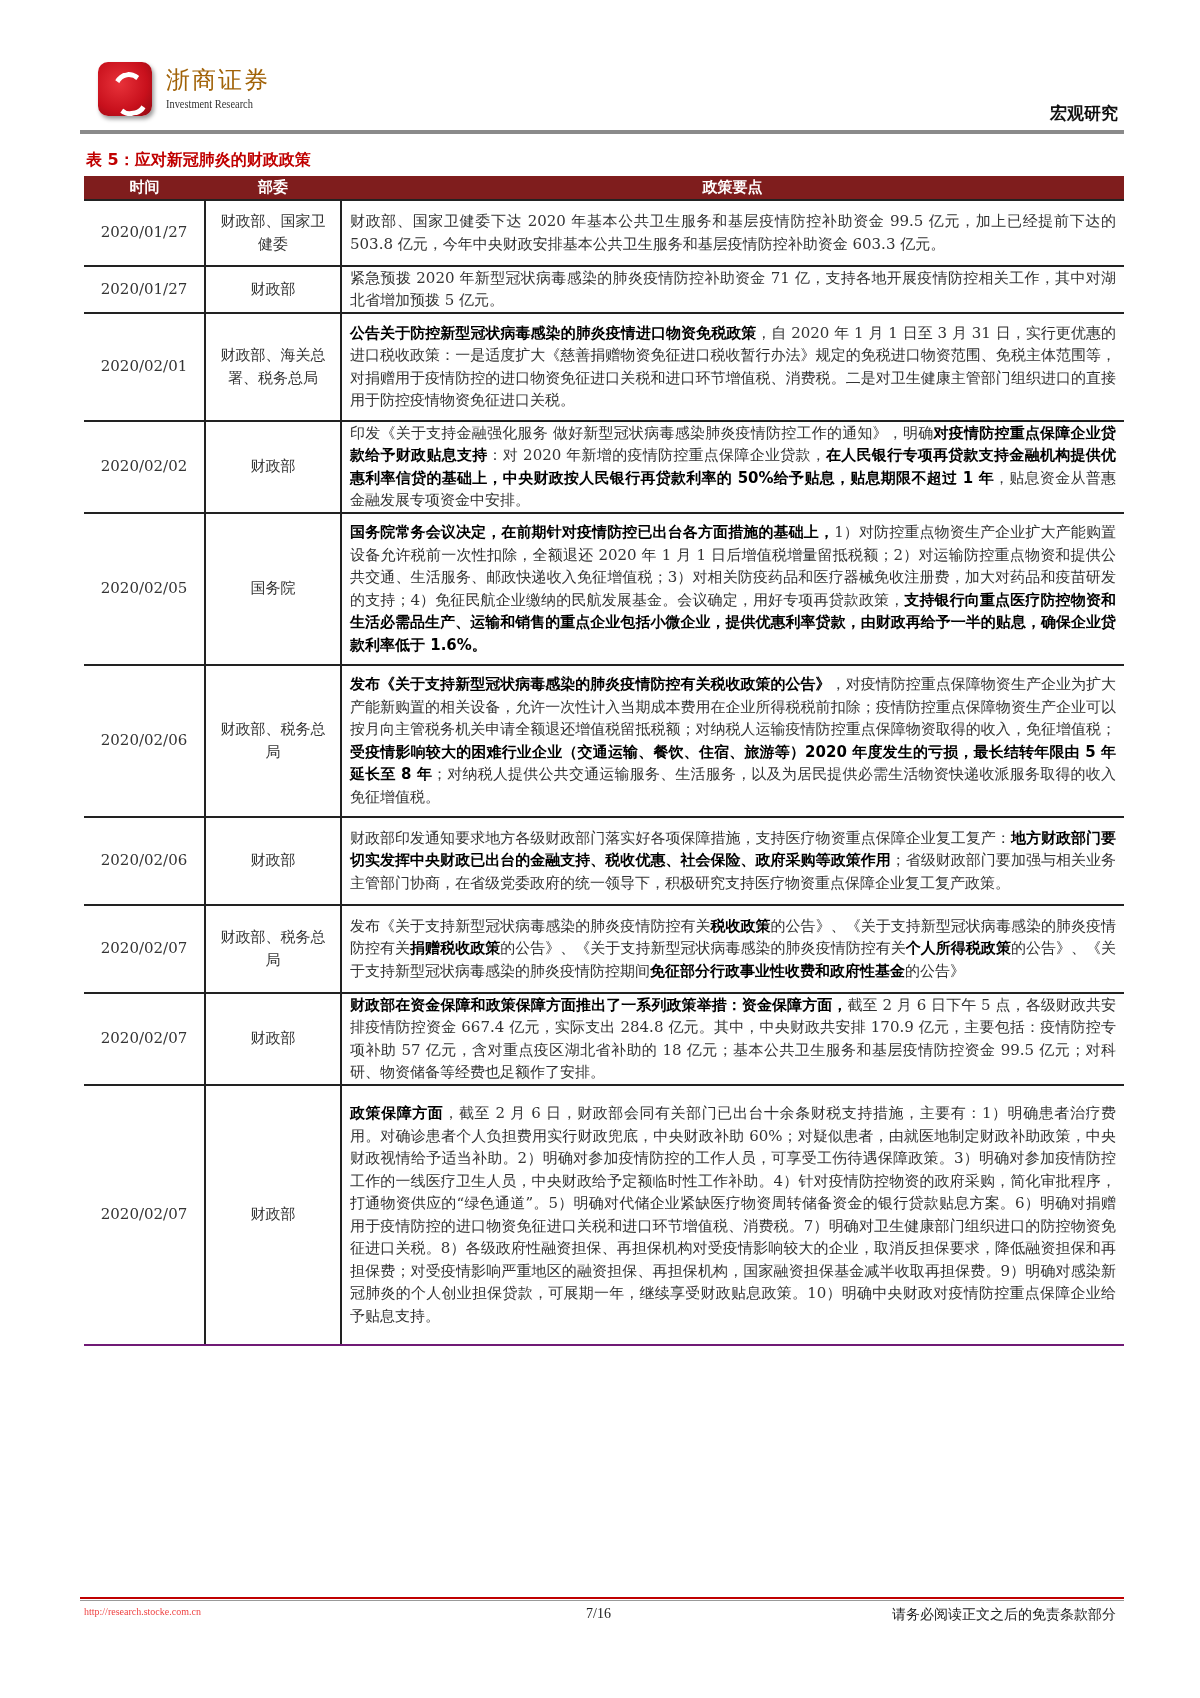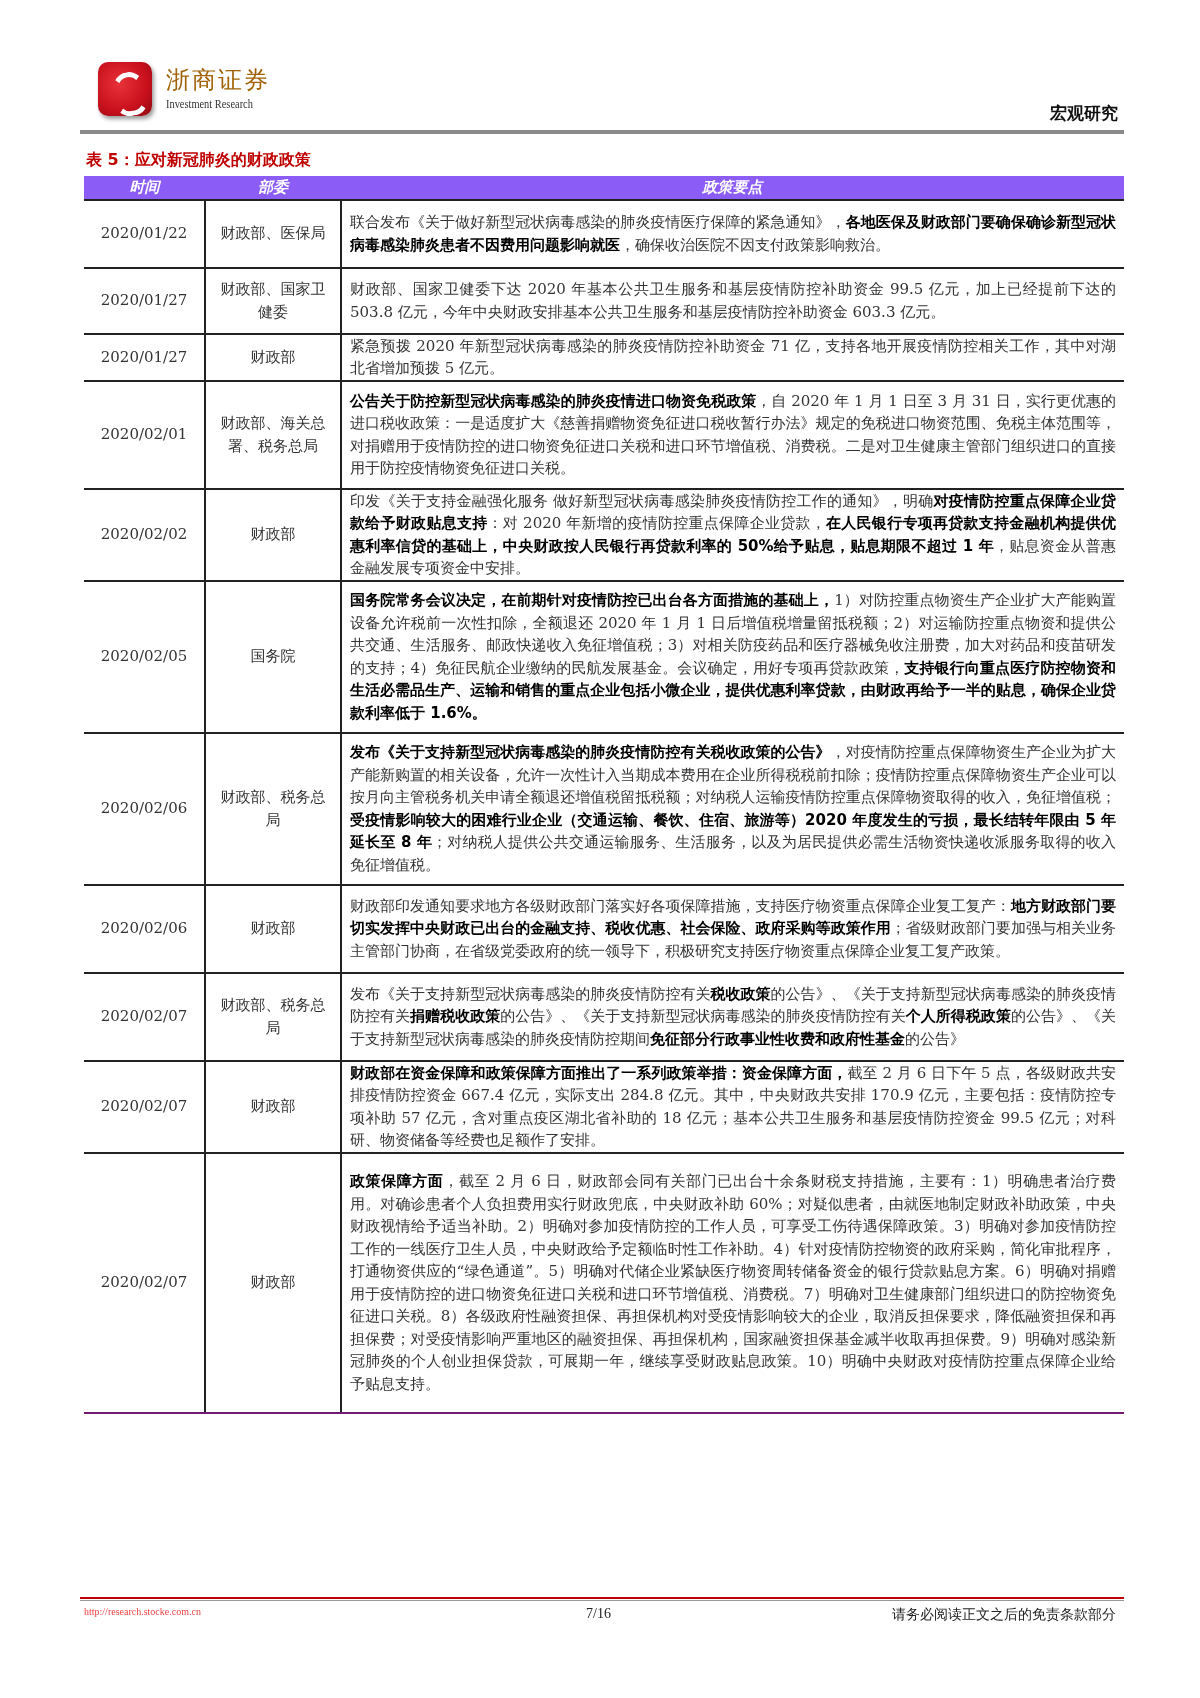--- a/index.html
+++ b/index.html
@@ -7,21 +7,21 @@
   .header { position: absolute; left: 88px; top: 58px; width: 1030px; height: 70px; }
   .logo-mark { position: absolute; left: 10px; top: 4px; width: 54px; height: 54px; border-radius: 10px;
     background: radial-gradient(circle at 40% 40%, #e8323a 0%, #c8101c 60%, #8e0a12 100%); box-shadow: 2px 3px 4px #999; }
   .logo-mark::before { content: ""; position: absolute; left: 14px; top: 10px; width: 26px; height: 34px; border: 5px solid #fff; border-radius: 50% 50% 45% 45%; border-left-color: transparent; border-right-color: transparent; transform: rotate(-10deg); }
   .logo-cn { position: absolute; left: 78px; top: 6px; font-size: 24px; letter-spacing: 2px; color: #a16207; }
   .logo-en { position: absolute; left: 78px; top: 38px; font-size: 13px; color: #333; font-family: "Liberation Serif", serif; transform: scaleX(0.8); transform-origin: left; }
   .section-label { position: absolute; right: 0; top: 44px; font-size: 17px; font-weight: bold; color: #111; font-family: Liberation Sans, sans-serif; }
   .header-rule { position: absolute; left: 80px; top: 130px; width: 1044px; height: 4px; background: #8a8a8a; }
   .table-title { position: absolute; left: 86px; top: 150px; font-size: 16px; font-weight: bold; color: #c00000; font-family: "DejaVu Sans", sans-serif; text-align: center; }
   table.policy { position: absolute; left: 84px; top: 176px; width: 1040px; border-collapse: collapse; font-size: 15px; line-height: 22.5px; }
-  table.policy th { background: #8b5cf6; color: #fff; font-weight: bold; font-family: "DejaVu Sans", sans-serif; font-size: 15px; height: 22px; padding: 0; text-align: center; font-style: italic; }
+  table.policy th { background: #7f1d1d; color: #fff; font-weight: bold; font-family: "DejaVu Sans", sans-serif; font-size: 15px; height: 22px; padding: 0; text-align: center; }
   table.policy td { border-top: 2px solid #222; vertical-align: middle; padding: 1px 6px; }
   table.policy td.date { width: 108px; text-align: center; color: #333; font-size: 15px; }
   table.policy td.dept { width: 110px; text-align: center; border-left: 2px solid #222; border-right: 2px solid #222; color: #333; padding: 0 12px; }
   table.policy td.content { text-align: justify; color: #333; padding: 0 8px; }
   table.policy tr:last-child td { border-bottom: 2px solid #701a75; }
   .b { font-weight: bold; color: #000; font-family: "DejaVu Sans", sans-serif; }
   .footer-rule { position: absolute; left: 80px; top: 1597px; width: 1044px; height: 2px; background: #c00000; }
   .footer-rule2 { position: absolute; left: 80px; top: 1600px; width: 1044px; height: 1px; background: #999; }
   .footer-url { position: absolute; left: 84px; top: 1606px; font-size: 10px; color: #ef4444; font-family: "Liberation Serif", serif; }
   .footer-page { position: absolute; left: 586px; top: 1606px; font-size: 14px; color: #222; font-family: "Liberation Serif", serif; }
@@ -42,25 +42,20 @@
 
 <table class="policy">
   <thead>
     <tr>
       <th>时间</th>
       <th>部委</th>
       <th>政策要点</th>
     </tr>
   </thead>
   <tbody id="policy-body">
-      <tr style="height: 68px;">
-        <td class="date">2020/01/22</td>
-        <td class="dept">财政部、医保局</td>
-        <td class="content"><span>联合发布《关于做好新型冠状病毒感染的肺炎疫情医疗保障的紧急通知》，</span><span class="b">各地医保及财政部门要确保确诊新型冠状病毒感染肺炎患者不因费用问题影响就医</span><span>，确保收治医院不因支付政策影响救治。</span></td>
-      </tr>
       <tr style="height: 66px;">
         <td class="date">2020/01/27</td>
         <td class="dept">财政部、国家卫健委</td>
         <td class="content"><span>财政部、国家卫健委下达 2020 年基本公共卫生服务和基层疫情防控补助资金 99.5 亿元，加上已经提前下达的 503.8 亿元，今年中央财政安排基本公共卫生服务和基层疫情防控补助资金 603.3 亿元。</span></td>
       </tr>
       <tr style="height: 46px;">
         <td class="date">2020/01/27</td>
         <td class="dept">财政部</td>
         <td class="content"><span>紧急预拨 2020 年新型冠状病毒感染的肺炎疫情防控补助资金 71 亿，支持各地开展疫情防控相关工作，其中对湖北省增加预拨 5 亿元。</span></td>
       </tr>

